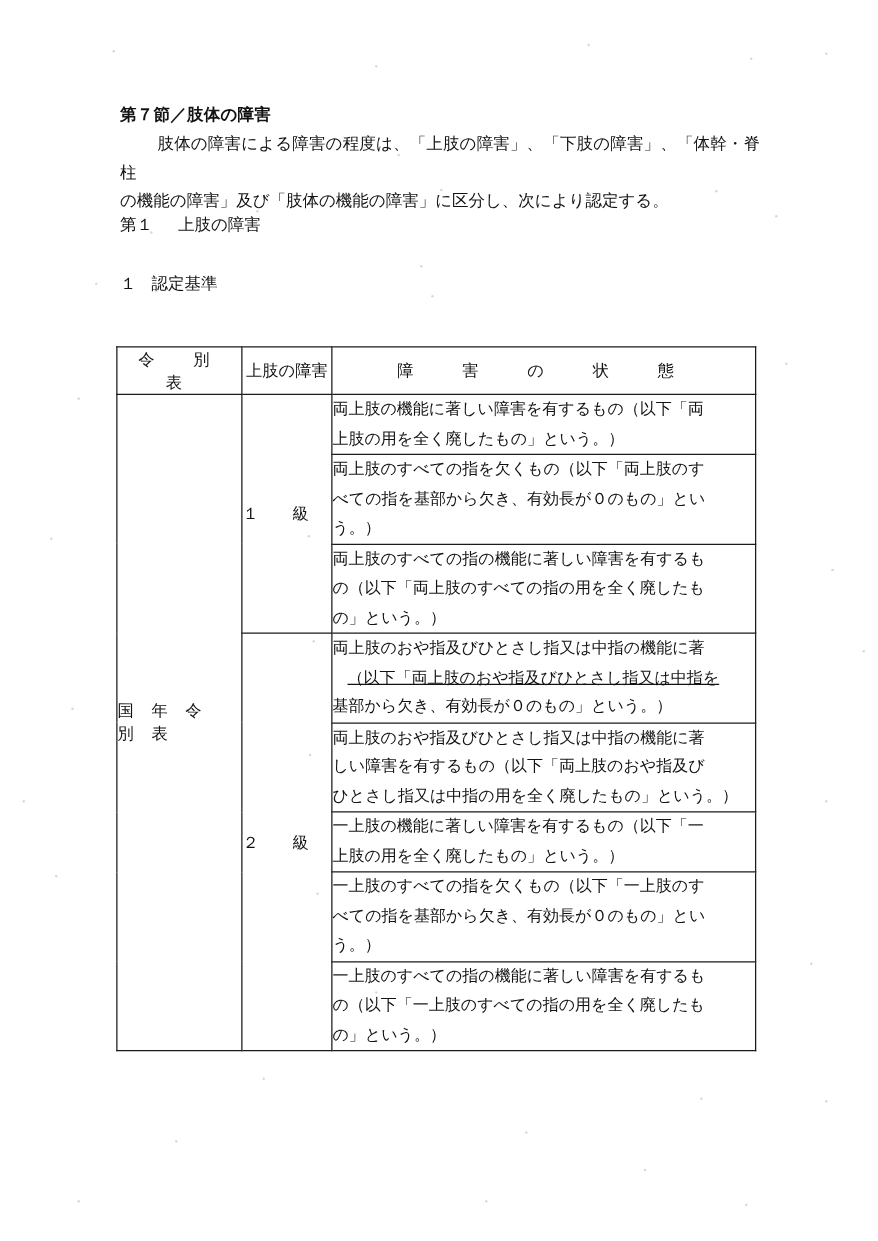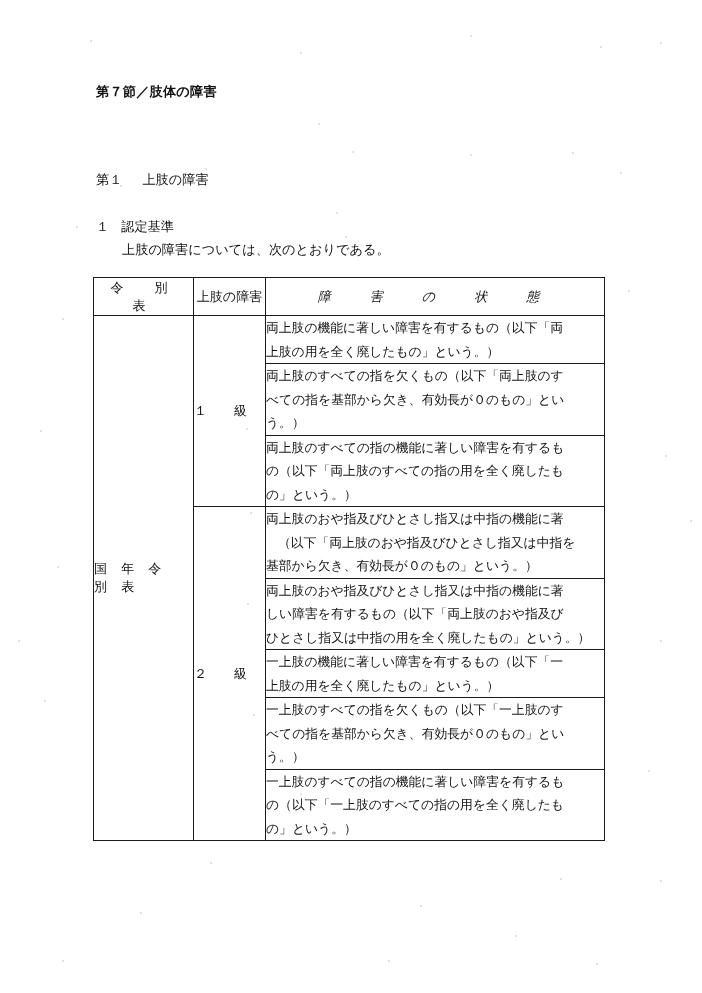--- a/index.html
+++ b/index.html
@@ -106,21 +106,21 @@
   .col-a { width: 100px; }
   .col-b { width: 72px; }
   .col-c { width: 339px; }
 
   .hdr-cell {
     height: 37px;
     text-align: center;
     font-size: 13px;
   }
   .spaced-3 { letter-spacing: 9px; padding-left: 9px; }
-  .spaced-hdr3 { letter-spacing: 13px; padding-left: 13px; font-style: italic; }
+  .spaced-hdr3 { letter-spacing: 13px; padding-left: 13px; }
 
   .vert-label {
     text-align: left;
     font-size: 13px;
     letter-spacing: 5px;
     padding-left: 5px;
   }
   .grade-cell {
     text-align: left;
     font-size: 13px;
@@ -128,50 +128,53 @@
     padding-left: 7px;
   }
   .state-cell {
     font-size: 12.8px;
     line-height: 23.5px;
     padding: 7px 9px 8px 9px;
     text-align: left;
     margin-left: 13px;
   }
   .state-cell .ln { display: block; white-space: nowrap; }
-  .state-cell .ln.ind { text-indent: 12px; }
+  .state-cell .ln.ind { text-indent: 12px; text-decoration: underline; }
 
   
   .pageno {
     position: absolute;
     left: 0;
     right: 0;
     top: 902px;
     text-align: center;
     font-size: 12px;
     letter-spacing: 1px;
   }
 </style>
 </head>
 <body>
 
 <div class="page">
 
   <div class="sec-title">第７節／肢体の障害</div>
 
+  <div class="lead">
+    <span>肢体の障害による障害の程度は、「上肢の障害」、「下肢の障害」、「体幹・脊柱</span>
+    <span class="l2">の機能の障害」及び「肢体の機能の障害」に区分し、次により認定する。</span>
+  </div>
 
   <div class="dai1">
     <span>第１</span><span class="gap"></span><span>上肢の障害</span>
   </div>
 
   <div class="crit-num">
     <span>１</span><span class="gap"></span><span>認定基準</span>
   </div>
 
-  <div class="crit-body">上肢の障害については、次のとおりである。</div>
 
   <div class="tbl-wrap">
     <table class="reg">
       <colgroup>
         <col class="col-a">
           <col class="col-b">
           <col class="col-c">
       </colgroup>
       <thead>
         <tr>

